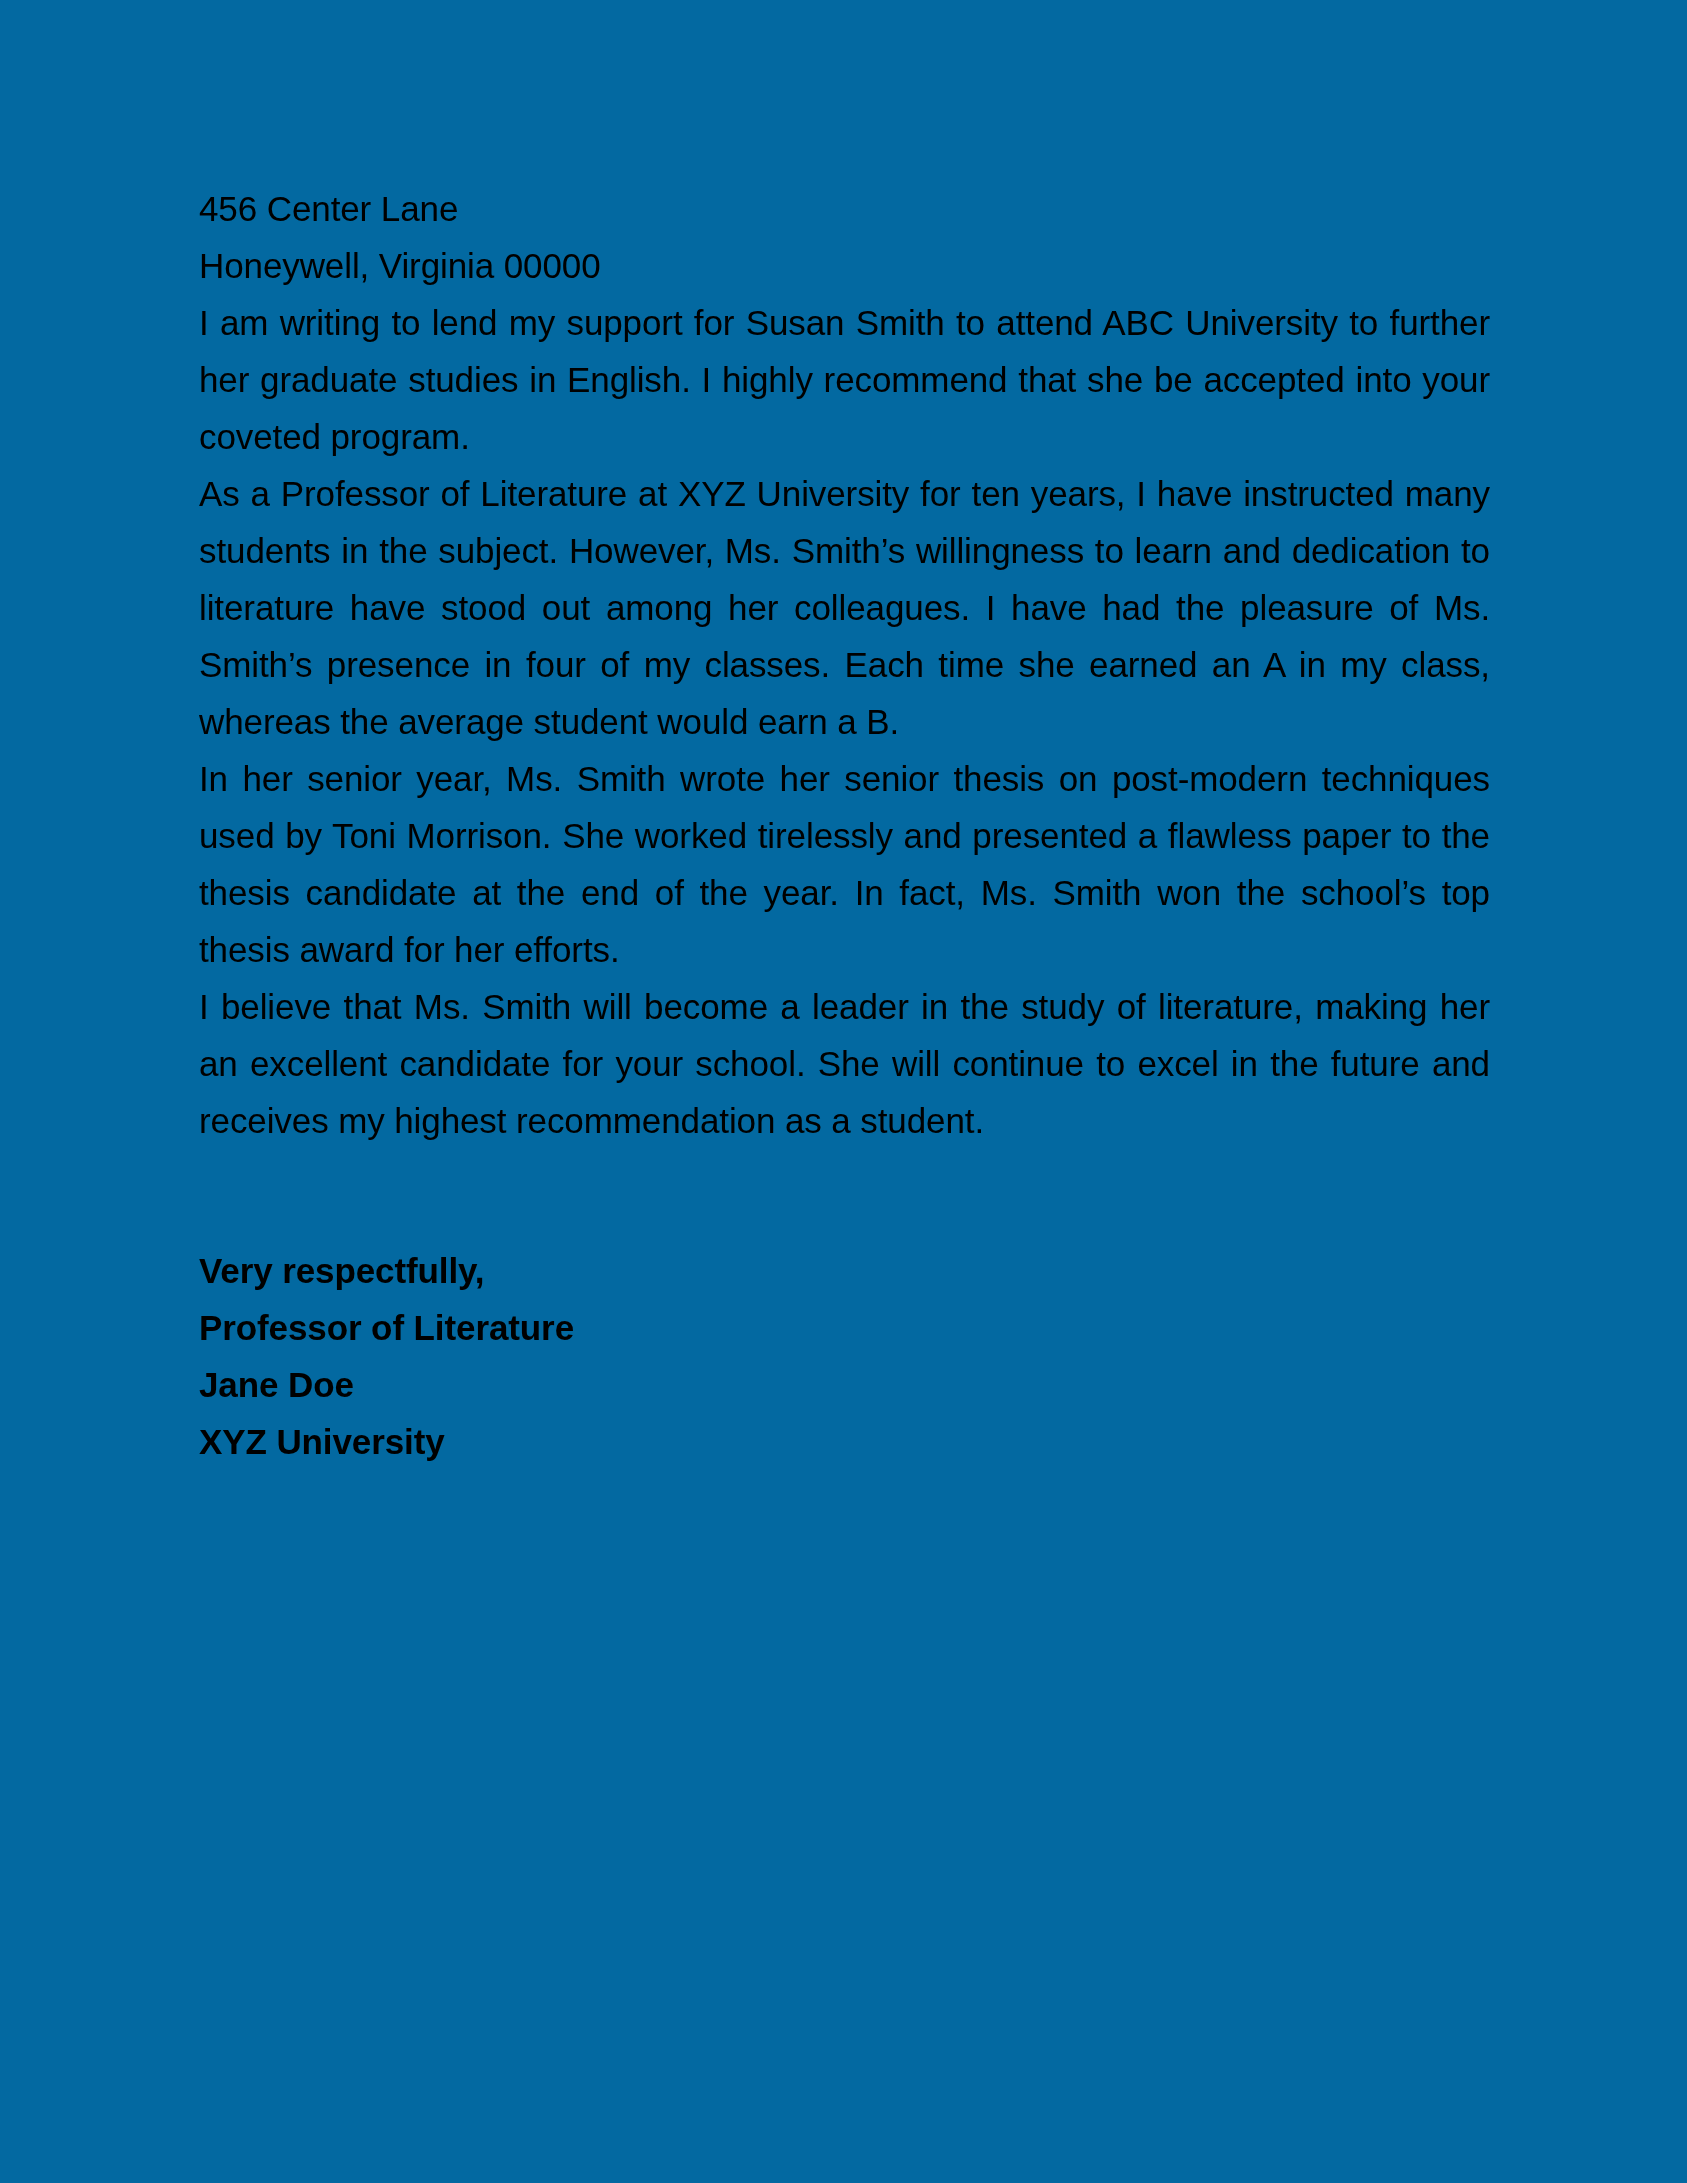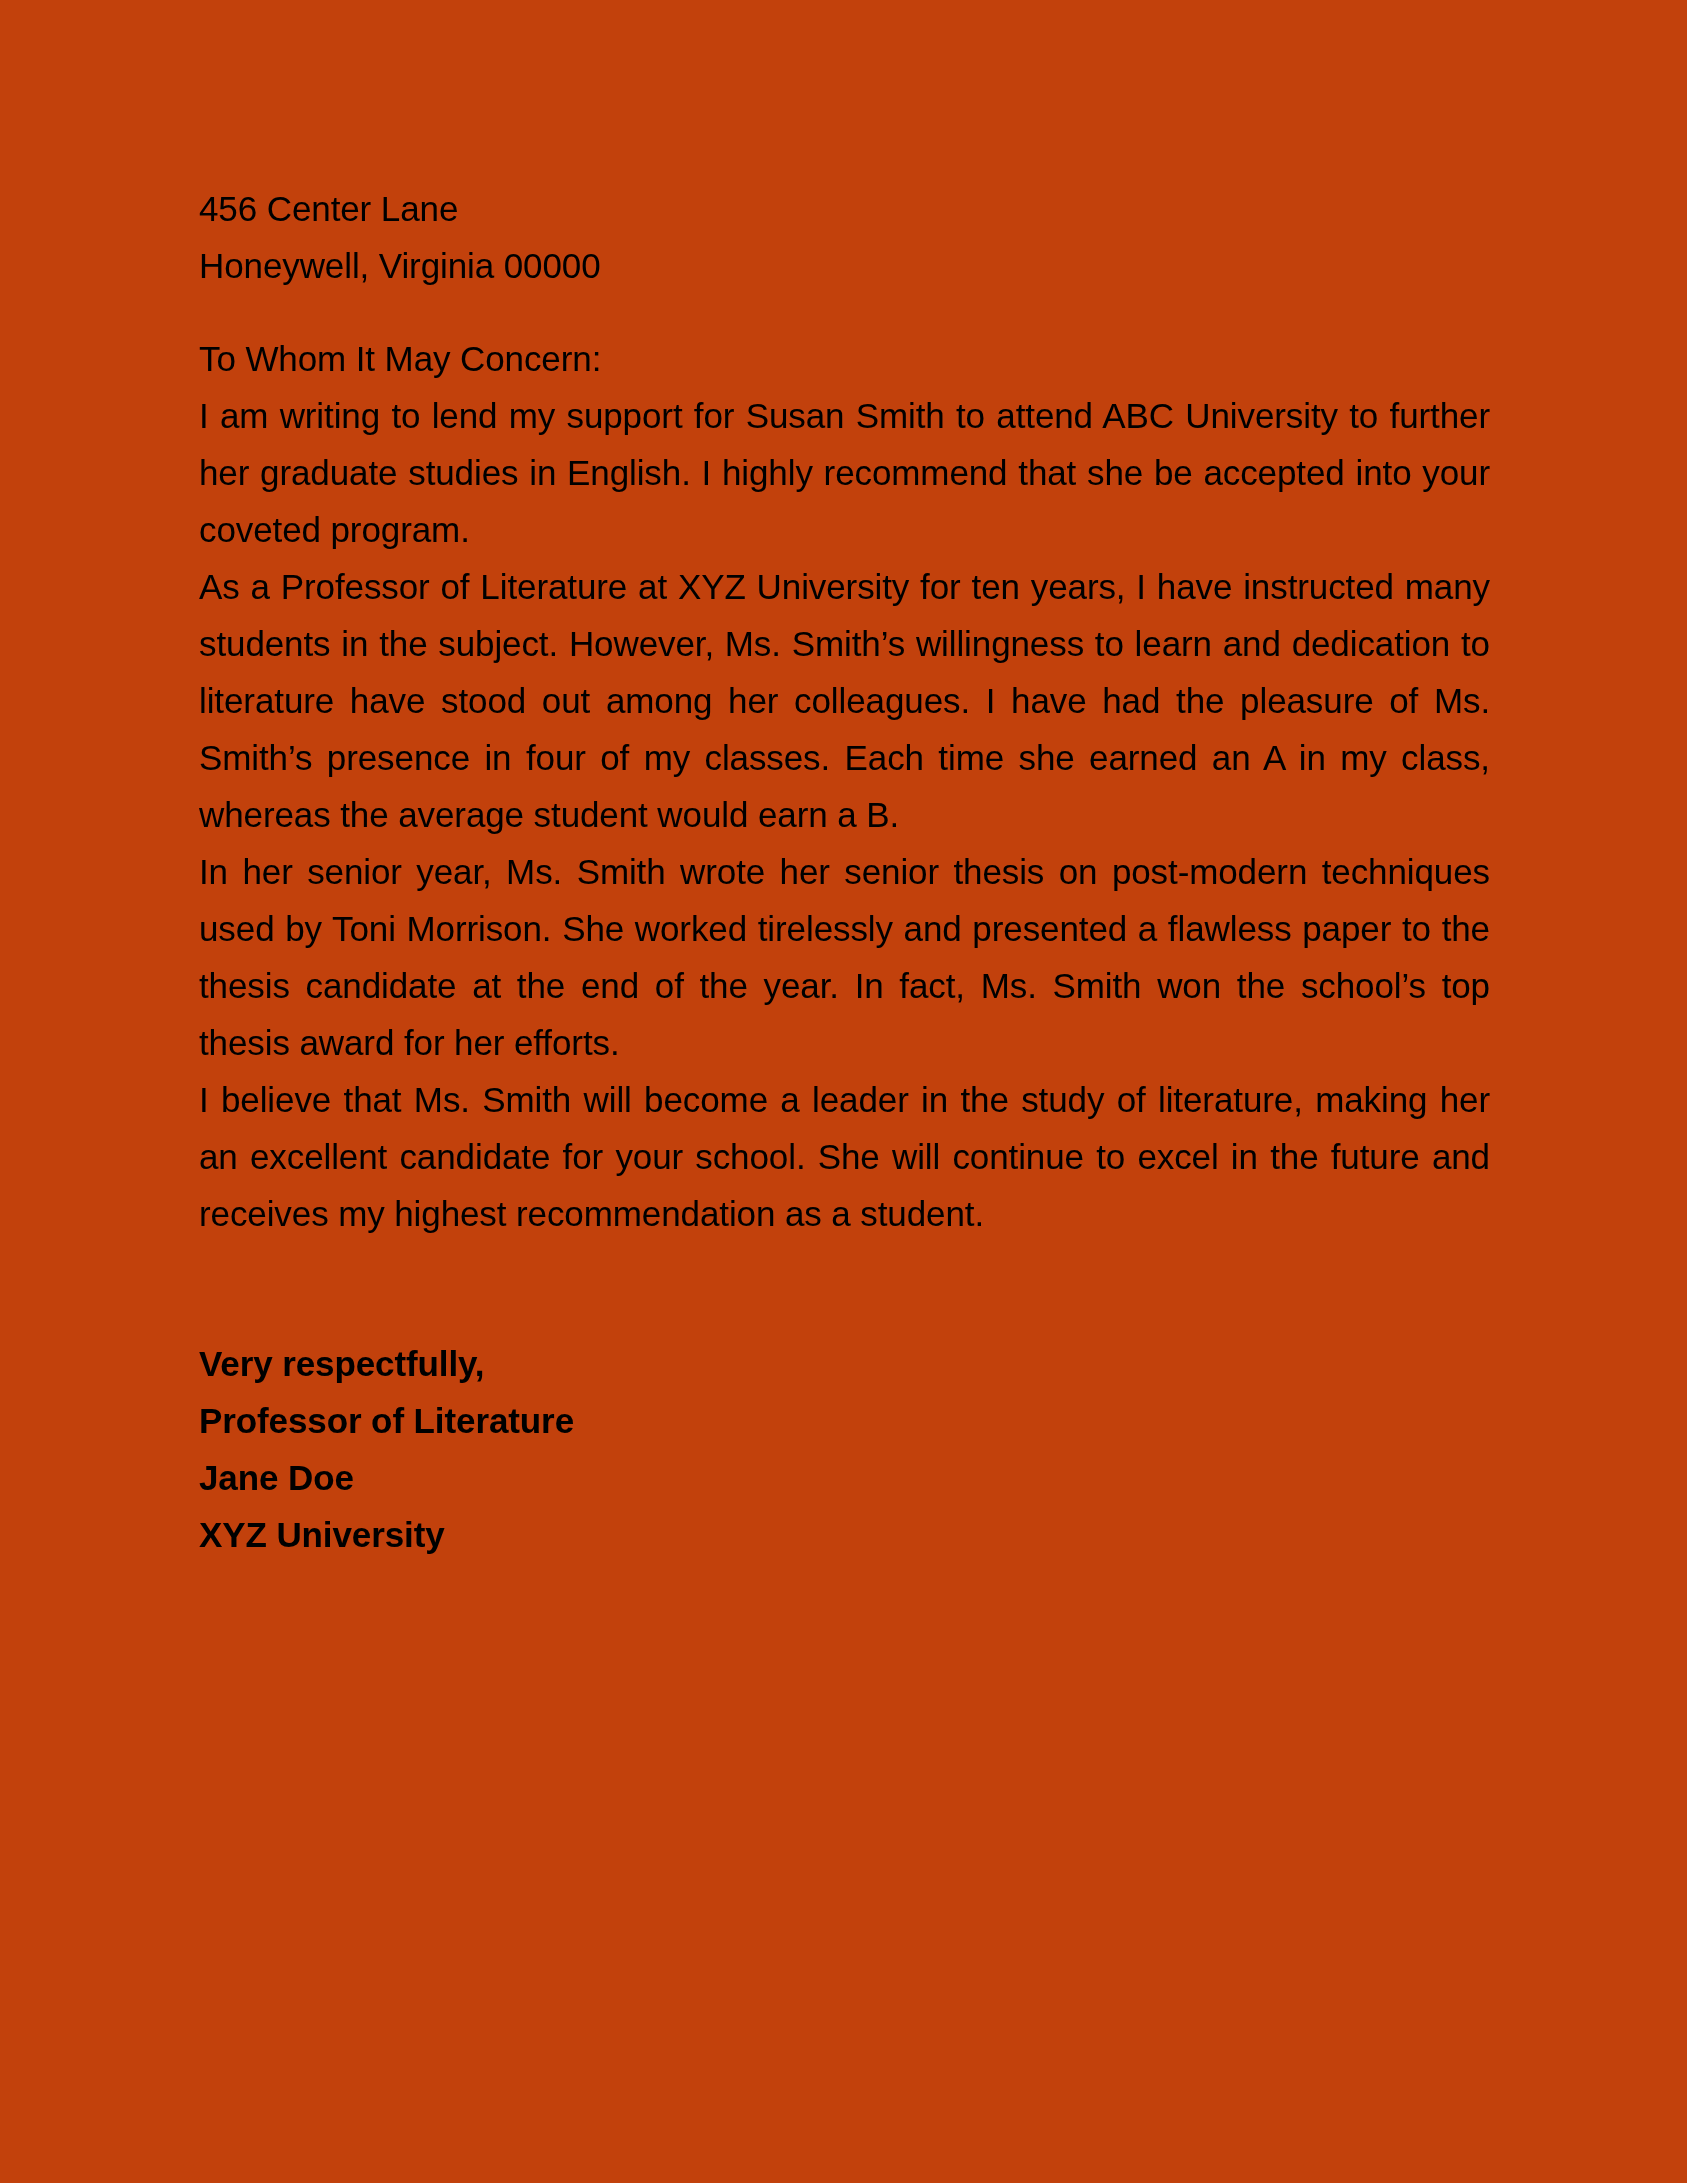--- a/index.html
+++ b/index.html
@@ -13,21 +13,21 @@
     overflow: hidden;
     font-family: "Liberation Sans", "DejaVu Sans", sans-serif;
     color: #000000;
     -webkit-font-smoothing: antialiased;
   }
 
   .page {
     position: relative;
     width: 1687px;
     height: 2184px;
-    background: #c2410c;
+    background: #0369a1;
     box-sizing: border-box;
   }
 
   .letter {
     position: absolute;
     left: 199px;
     top: 180px;
     width: 1291px;
   }
 
@@ -85,23 +85,20 @@
 
 <div class="page">
 
   <div class="letter">
 
     <div class="block addr-block">
       <div class="line">456 Center Lane</div>
       <div class="line">Honeywell, Virginia 00000</div>
     </div>
 
-    <div class="block salutation">
-      <div class="line">To Whom It May Concern:</div>
-    </div>
 
     <p class="para">I am writing to lend my support for Susan Smith to attend ABC University to further her graduate studies in English. I highly recommend that she be accepted into your coveted program.</p>
 
     <p class="para">As a Professor of Literature at XYZ University for ten years, I have instructed many students in the subject. However, Ms. Smith’s willingness to learn and dedication to literature have stood out among her colleagues. I have had the pleasure of Ms. Smith’s presence in four of my classes. Each time she earned an A in my class, whereas the average student would earn a B.</p>
 
     <p class="para">In her senior year, Ms. Smith wrote her senior thesis on post-modern techniques used by Toni Morrison. She worked tirelessly and presented a flawless paper to the thesis candidate at the end of the year. In fact, Ms. Smith won the school’s top thesis award for her efforts.</p>
 
     <p class="para">I believe that Ms. Smith will become a leader in the study of literature, making her an excellent candidate for your school. She will continue to excel in the future and receives my highest recommendation as a student.</p>
 
     <div class="block closing-block">

